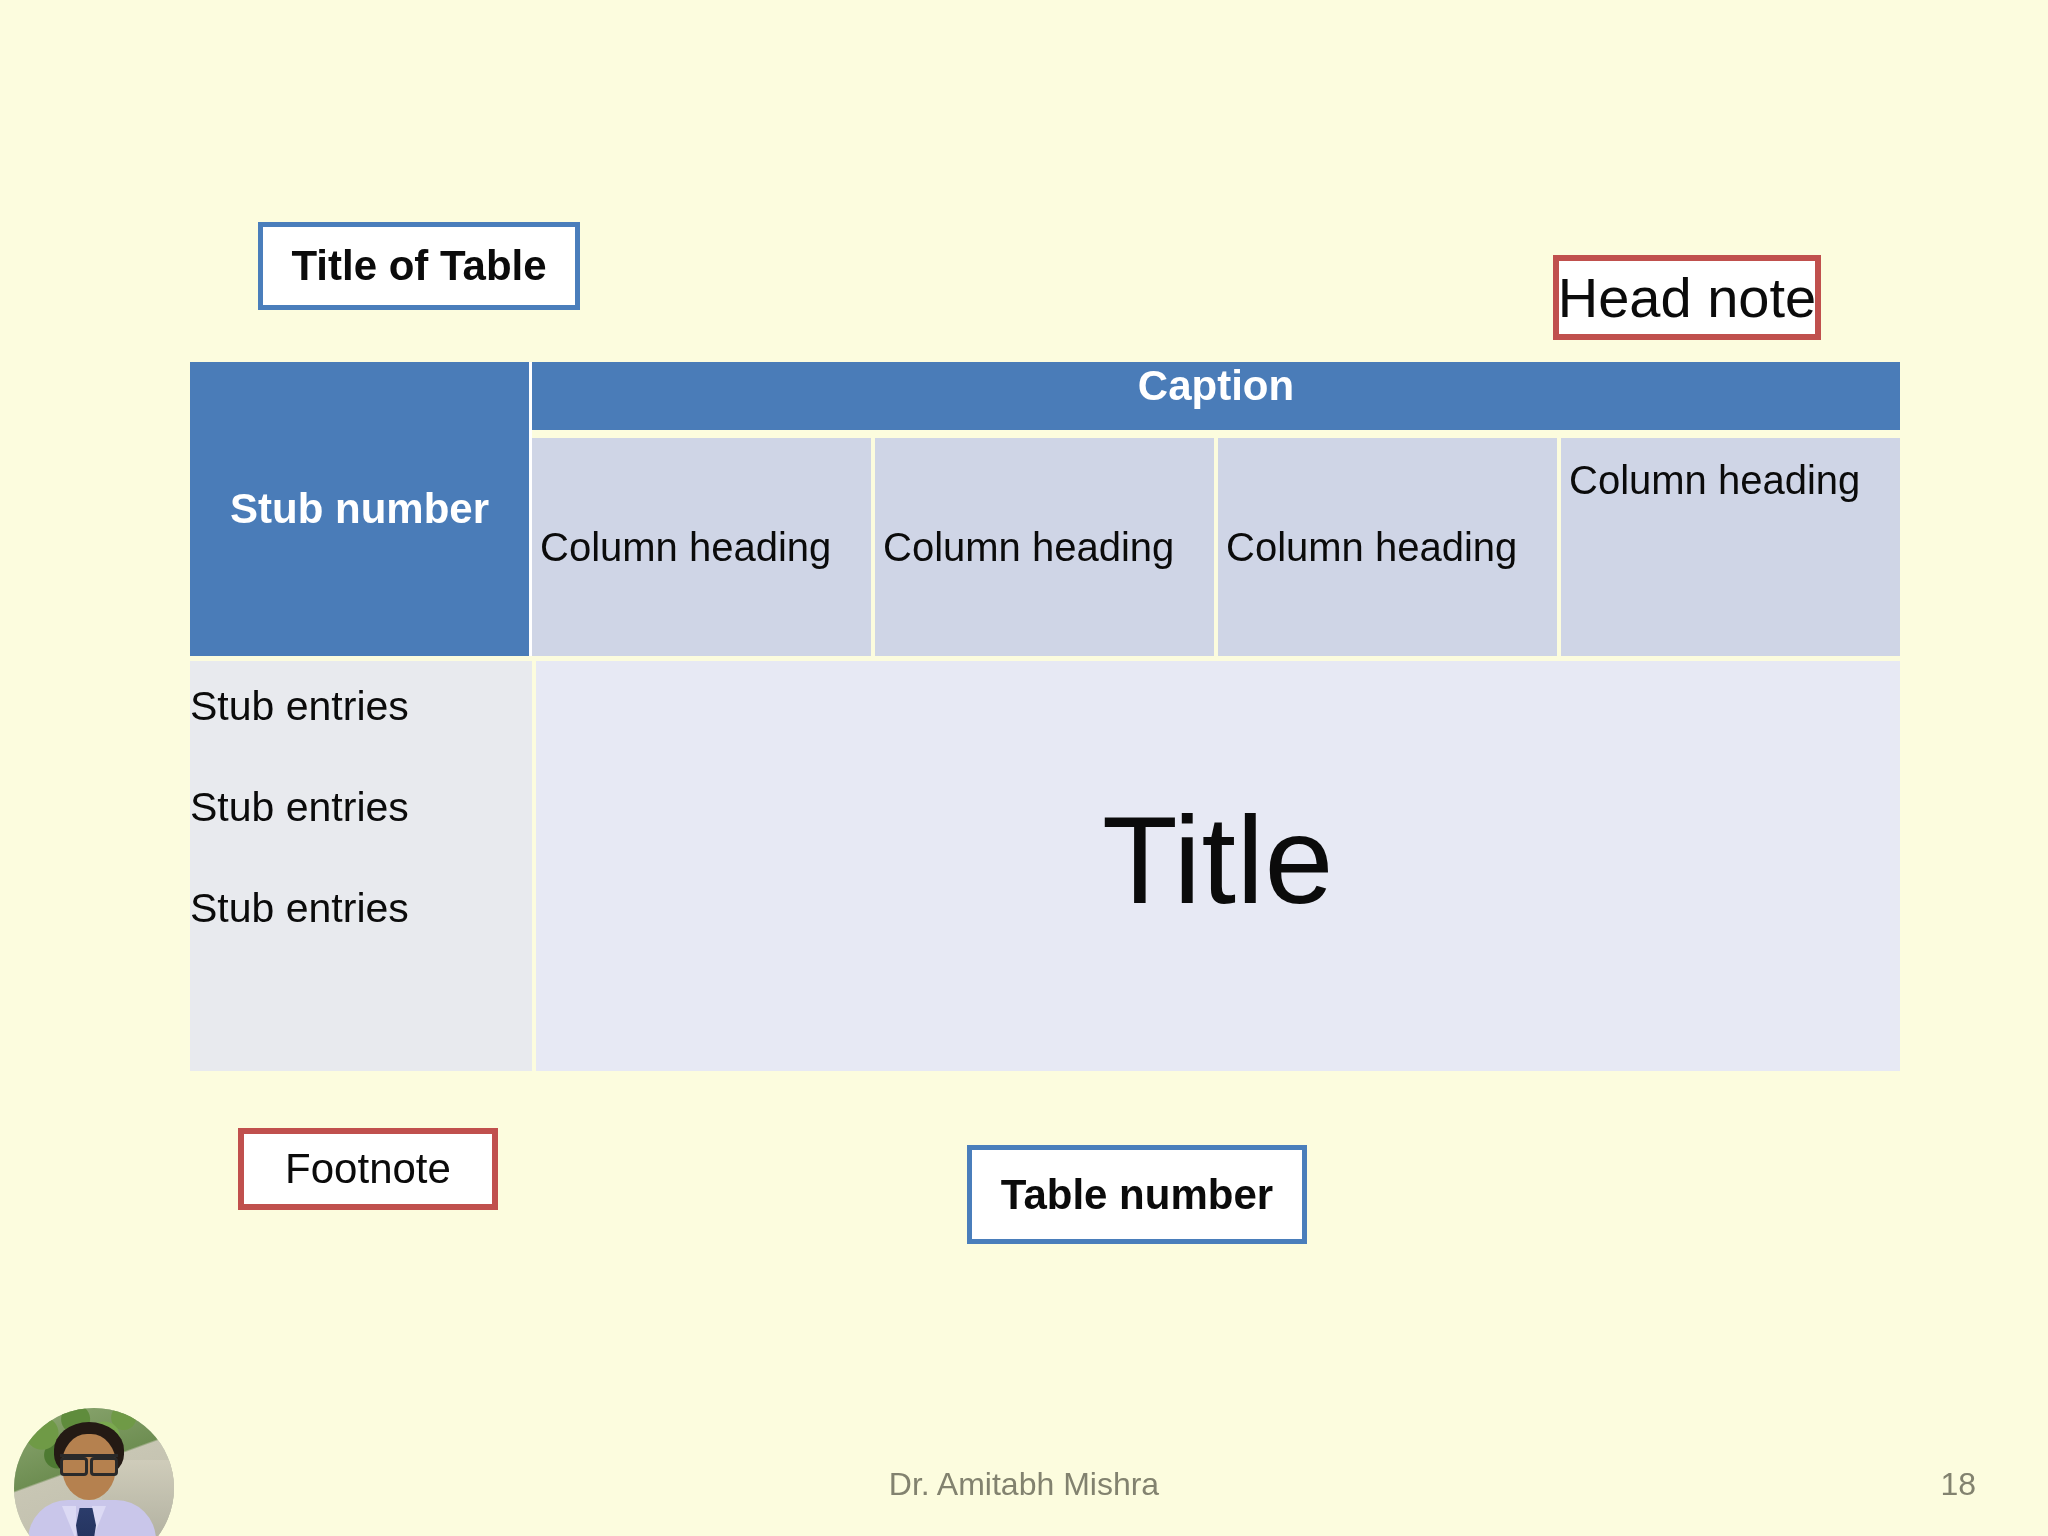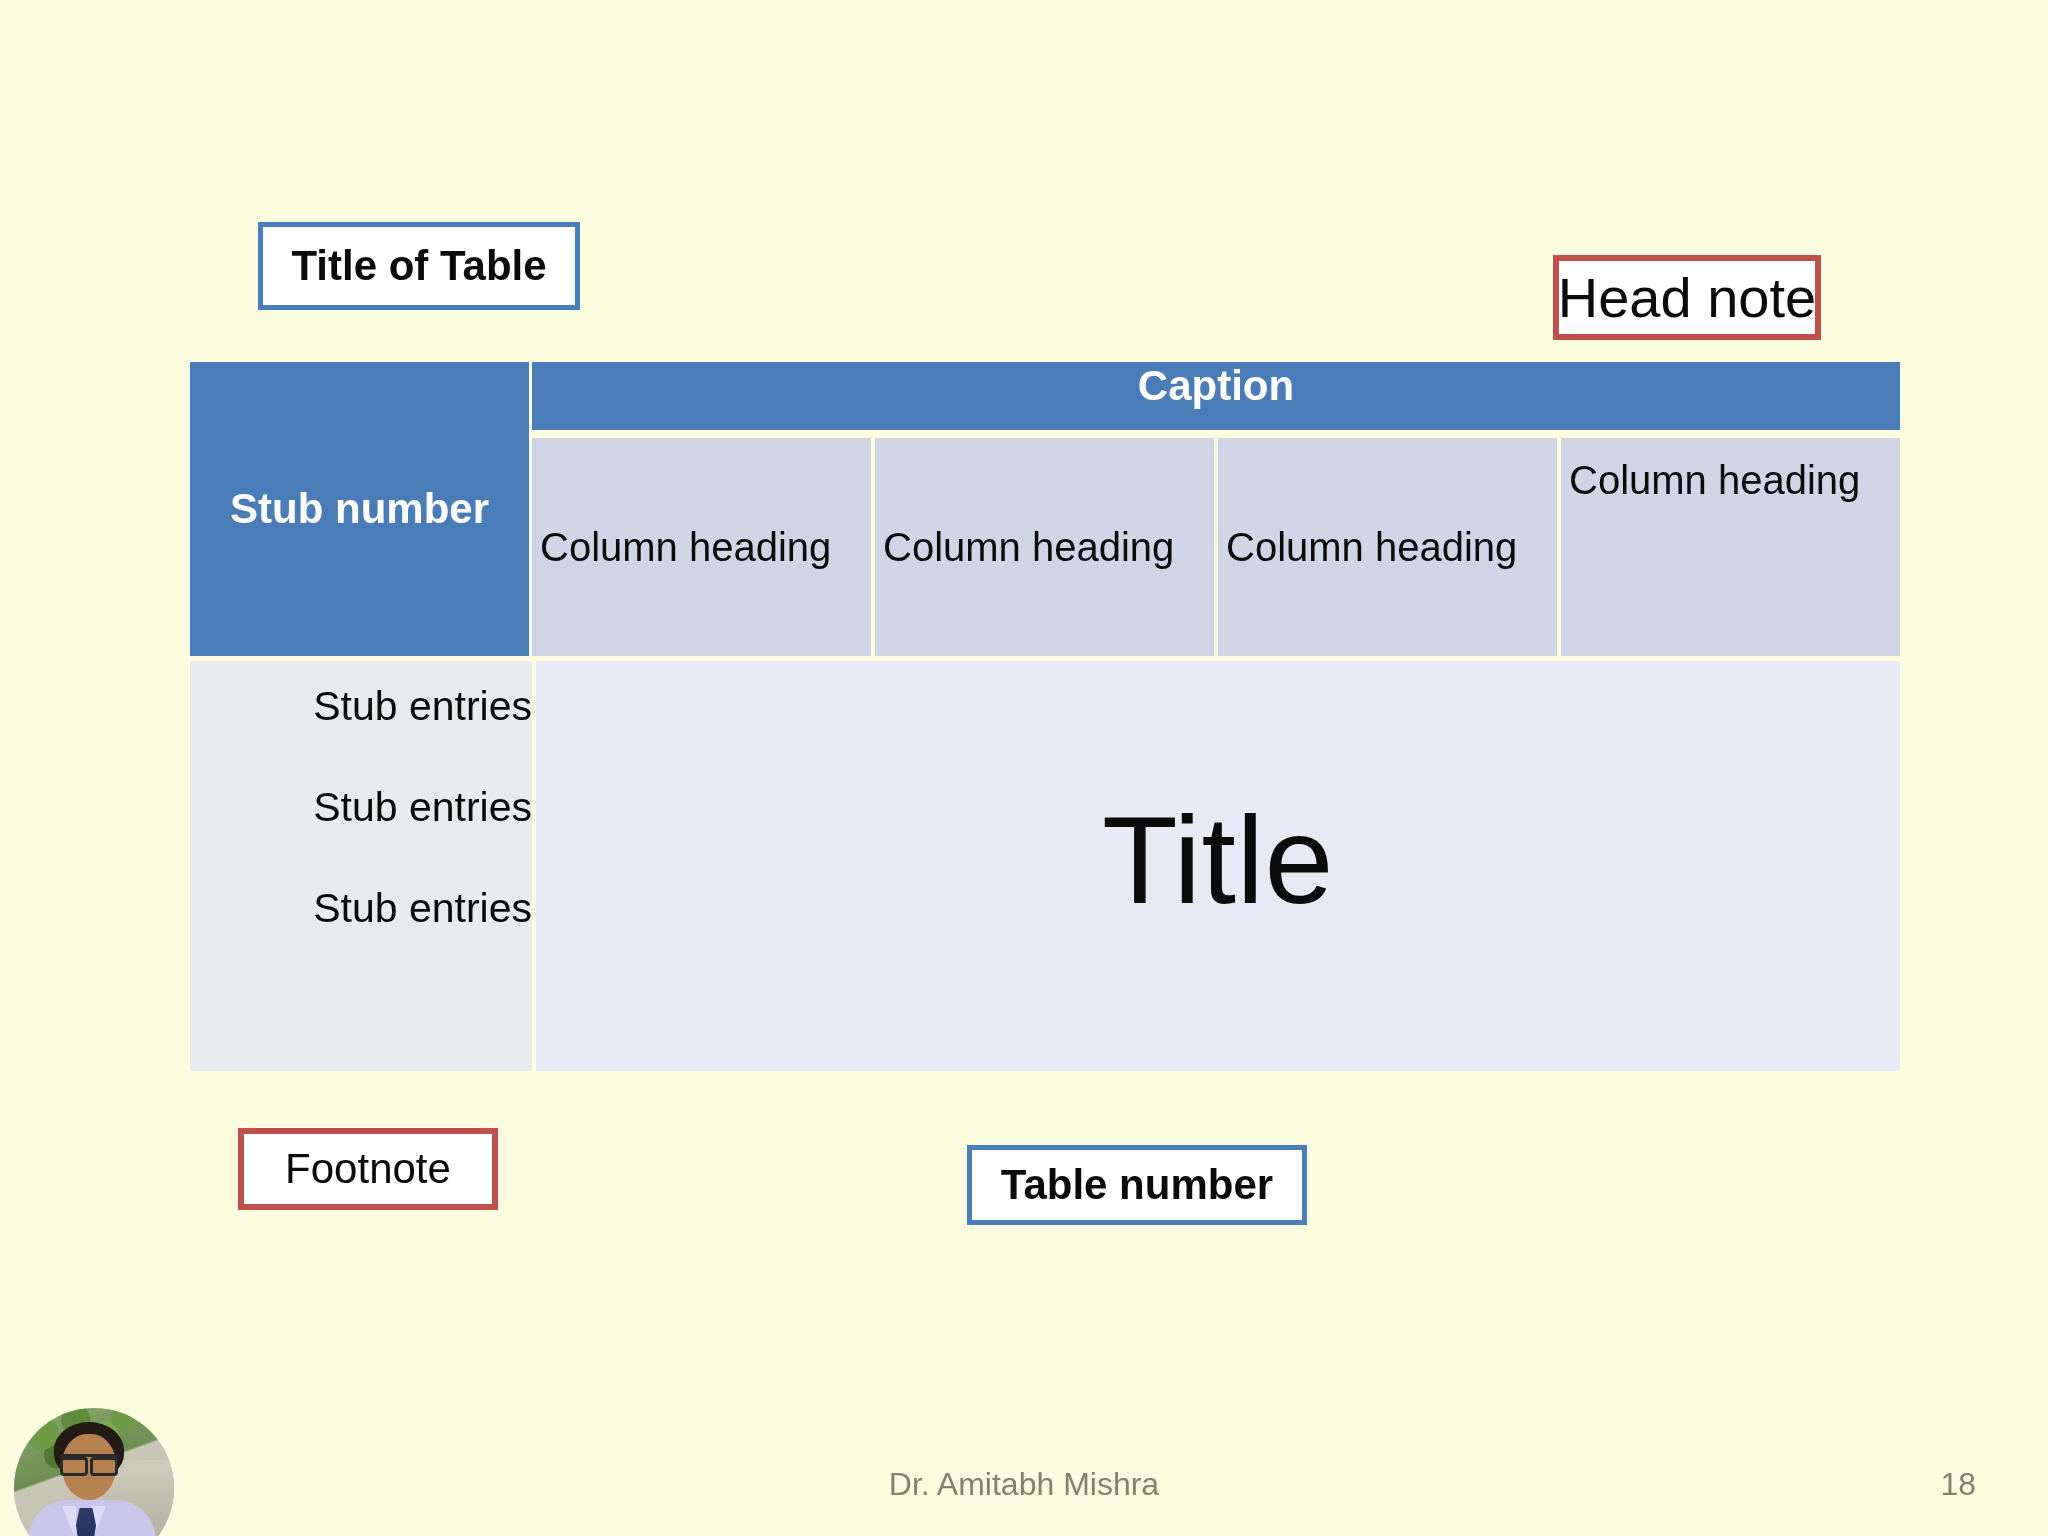--- a/index.html
+++ b/index.html
@@ -39,21 +39,21 @@
     width: 268px; height: 85px;
     font-size: 56px;
   }
   #footnote-box {
     left: 238px;  top: 1128px;
     width: 260px; height: 82px;
     font-size: 42px;
   }
   #table-number-box {
     left: 967px;  top: 1145px;
-    width: 340px; height: 80px;
+    width: 340px; height: 99px;
     font-size: 42px;
   }
 
   
   #table-diagram {
     position: absolute;
     left: 190px;
     top: 362px;
     width: 1710px;
     height: 714px;
@@ -127,21 +127,21 @@
     padding-top: 5px;
     box-sizing: border-box;
   }
   .stub-entries-cell {
     width: 342px;
     flex: 0 0 342px;
     background: #E8EAEE;
     box-sizing: border-box;
     display: flex;
     flex-direction: column;
-    align-items: flex-end;
+    align-items: flex-start;
     padding-top: 22px;
     margin-right: 4px;
   }
   .stub-entry {
     font-size: 41px;
     color: #0B0B0B;
     margin-bottom: 54px;
     white-space: nowrap;
   }
   .body-cell {

